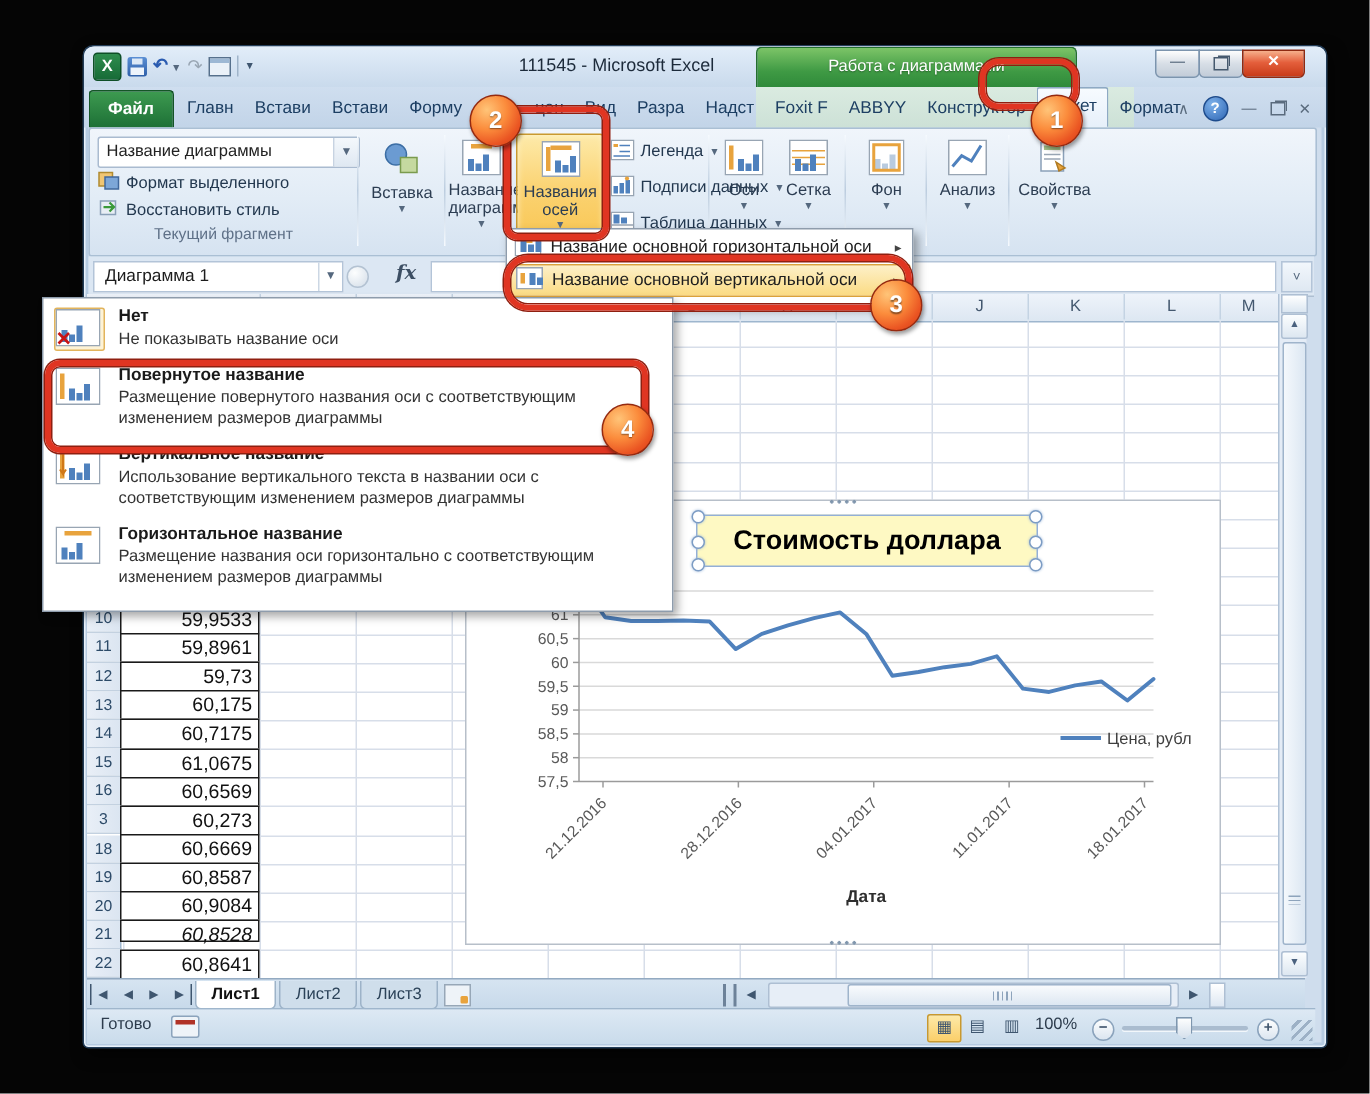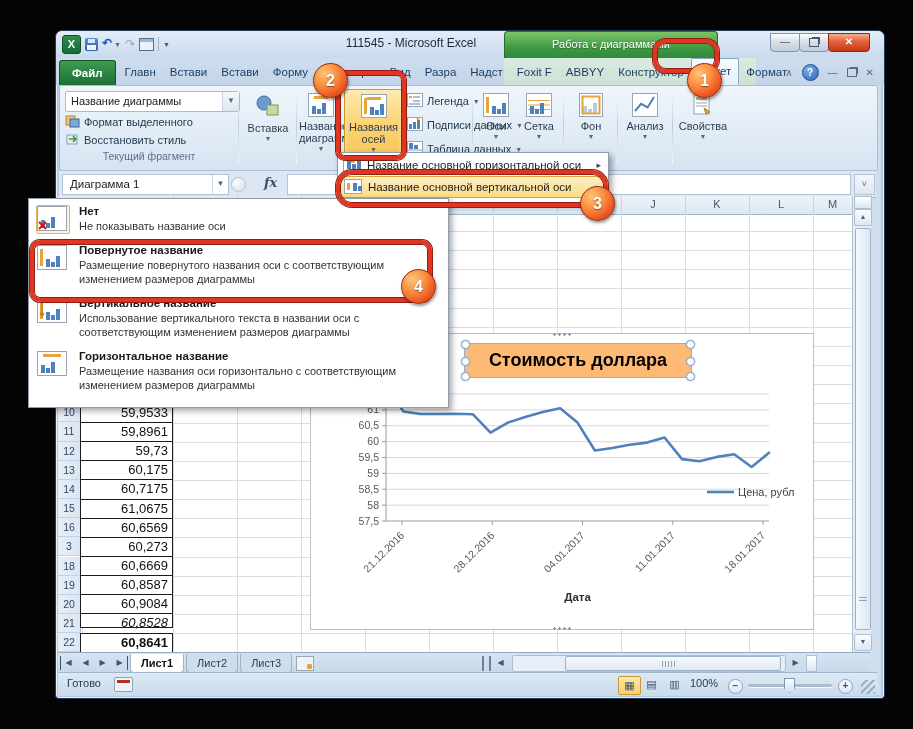--- a/index.html
+++ b/index.html
@@ -133,21 +133,21 @@
   #ztrack{position:absolute;left:690px;top:11px;width:84px;height:3px;background:#aabccf;border-radius:2px;box-shadow:0 1px 0 #f2f7fb}
   #zthumb{position:absolute;left:726px;top:5px;width:9px;height:13px;background:linear-gradient(#fdfefe,#d5e0ec);
       border:1px solid #7e96ae;clip-path:polygon(0 0,100% 0,100% 70%,50% 100%,0 70%)}
   #grip{position:absolute;right:2px;bottom:2px;width:14px;height:14px;
       background:repeating-linear-gradient(135deg,transparent 0 3px,#9db1c6 3px 5px)}
 
   
   #chart{position:absolute;left:310px;top:333px;width:502px;height:295px;background:#fff;border:1px solid #b7bfc9;z-index:6}
   .chdots{position:absolute;left:241px;width:20px;height:5px;
       background-image:radial-gradient(#8096ad 1px,transparent 1.3px);background-size:5px 5px}
-  #cht-box{position:absolute;left:153px;top:9px;width:226px;height:33px;border:1px solid #93afd7;background:#fdba74}
+  #cht-box{position:absolute;left:153px;top:9px;width:226px;height:33px;border:1px solid #93afd7;background:#fef9c3}
   #cht-box .t{width:100%;text-align:center;font-size:18px;font-weight:bold;color:#000;line-height:32px;white-space:nowrap}
   .hdl{position:absolute;width:7px;height:7px;border-radius:50%;background:#fff;border:1px solid #7c9cc4;box-shadow:0 0 2px #9db8da}
 
   
   .menu{position:absolute;background:#fff;border:1px solid #8e9cac;box-shadow:3px 3px 6px rgba(0,0,0,.35);z-index:20}
   #menu1{left:337px;top:152px;width:268px;height:48px;padding:1px}
   .mitem{position:relative;height:22px;display:flex;align-items:center;gap:6px;padding:0 4px;font-size:11.5px;color:#1e1e1e}
   .mitem .arr{position:absolute;right:6px;font-size:9px;color:#444}
   .mitem.hl{background:linear-gradient(#fdf0c8,#fbdb83);border:1px solid #dba23a;border-radius:2px;height:20px}
   #menu2{left:28px;top:198px;width:419px;height:208px}
@@ -459,21 +459,21 @@
       <div class="vcell" style="top: 340.85px; height: 20.15px; line-height: 18.5px;">60,273</div>
       <div class="rh" style="top: 360.5px; height: 18.15px; line-height: 18px;">18</div>
       <div class="vcell" style="top: 360px; height: 25px; line-height: 18.5px;">60,6669</div>
       <div class="rh" style="top: 379.65px; height: 18.15px; line-height: 18px;">19</div>
       <div class="vcell" style="top: 379.15px; height: 20.15px; line-height: 18.5px;">60,8587</div>
       <div class="rh" style="top: 398.8px; height: 18.15px; line-height: 18px;">20</div>
       <div class="vcell" style="top: 398.3px; height: 20.15px; line-height: 18.5px;">60,9084</div>
       <div class="rh" style="top: 417.95px; height: 18.15px; line-height: 18px;">21</div>
       <div class="vcell" style="top: 417.45px; height: 15px; line-height: 18.5px; font-style: italic;">60,8528</div>
       <div class="rh" style="top: 437.1px; height: 18.15px; line-height: 18px;">22</div>
-      <div class="vcell" style="top: 436.6px; height: 20.15px; line-height: 18.5px; font-weight: bold;">60,8641</div>
+      <div class="vcell" style="top: 436.6px; height: 20.15px; line-height: 18.5px;">60,8641</div>
     </div>
 </div>
 
 <div id="vscroll">
   <div id="vsplit"></div>
   <div class="vsbtn" style="top:13px;height:15px;line-height:14px">▲</div>
   <div id="vthumb"></div>
   <div class="vsbtn" style="top:438px;height:15px;line-height:14px">▼</div>
 </div>
 

